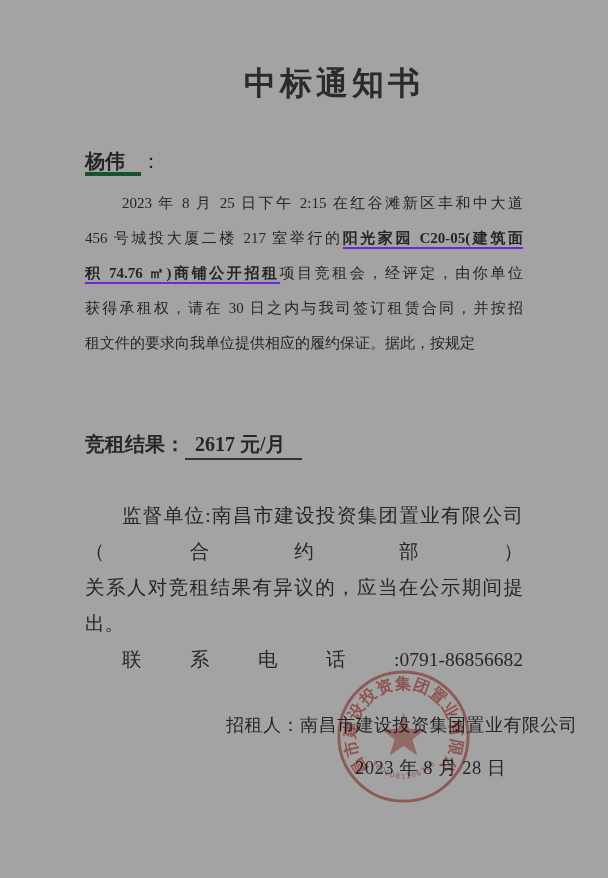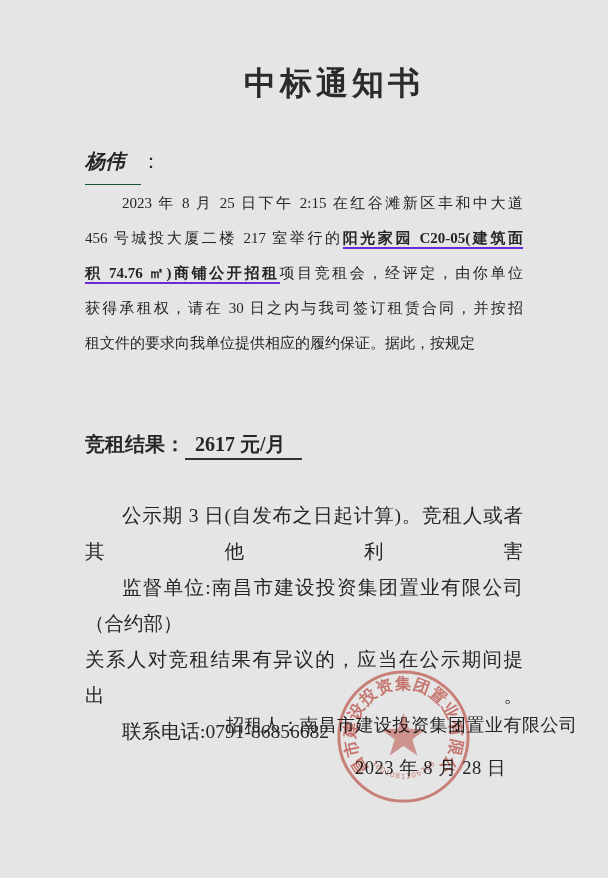--- a/index.html
+++ b/index.html
@@ -1,28 +1,28 @@
 <!DOCTYPE html>
 <html><head>
 <meta charset="utf-8">
 <style>
   html,body{margin:0;padding:0;background:#ffffff;}
   .page{
-    position:relative;width:608px;height:878px;background:#e5e5e5;
+    position:relative;width:608px;height:878px;background:#a3a3a3;
     font-family:"Liberation Serif","DejaVu Serif",serif;color:#262626;
     overflow:hidden;
   }
   .title{
     position:absolute;left:244px;top:62px;margin:0;
     font-size:32px;font-weight:bold;letter-spacing:4px;white-space:nowrap;color:#2b2b2b;
   }
   .salutation{position:absolute;left:85px;top:148px;font-size:20px;white-space:nowrap;}
   .salutation .name{
-    font-weight:bold;font-style:italic;
-    border-bottom:1px solid #14532d;padding:0 16px 12px 0;
+    font-weight:bold;
+    border-bottom:4px solid #14532d;padding:0 16px 0 0;
   }
   .para1{position:absolute;left:85px;top:186px;width:438px;font-size:15px;line-height:35px;}
   .para1 .line{text-align:justify;}
   .para1 .line:not(:last-child){text-align-last:justify;}
   .notice{position:absolute;left:85px;top:498px;width:438px;font-size:19.5px;line-height:36px;}
   .notice .line{text-align:justify;}
   .notice .line:nth-child(1),
   .notice .line:nth-child(3){text-align-last:justify;}
   .line.indent{text-indent:37px;}
   .em-seg{font-weight:bold;border-bottom:2px solid #6d28d9;padding-bottom:1px;}
@@ -58,21 +58,20 @@
       <div class="line indent"><span class="seg">2023 年 8 月 25 日下午 2:15 在红谷滩新区丰和中大道</span></div>
       <div class="line"><span class="seg">456 号城投大厦二楼 217 室举行的</span><span class="em-seg">阳光家园 C20-05(建筑面</span></div>
       <div class="line"><span class="em-seg">积 74.76 ㎡)商铺公开招租</span><span class="seg">项目竞租会，经评定，由你单位</span></div>
       <div class="line"><span class="seg">获得承租权，请在 30 日之内与我司签订租赁合同，并按招</span></div>
       <div class="line"><span class="seg">租文件的要求向我单位提供相应的履约保证。据此，按规定</span></div>
     </div>
 
   <div class="result"><span>竞租结果：</span><span class="value">2617 元/月</span></div>
 
   <div class="notice">
-      <div class="line indent"><span class="seg">公示期 3 日(自发布之日起计算)。竞租人或者其他利害</span></div>
       <div class="line indent"><span class="seg">监督单位:南昌市建设投资集团置业有限公司（合约部）</span></div>
       <div class="line"><span class="seg">关系人对竞租结果有异议的，应当在公示期间提出。</span></div>
       <div class="line indent"><span class="seg">联系电话:0791-86856682</span></div>
     </div>
 
   <div class="sig1">招租人：南昌市建设投资集团置业有限公司</div>
   <div class="sig2">2023 年 8 月 28 日</div>
 
   <svg class="seal" viewBox="0 0 140 140" aria-hidden="true" style="--seal-color: #d0584d;">
     <circle class="ring" cx="70" cy="70" r="66"></circle>

